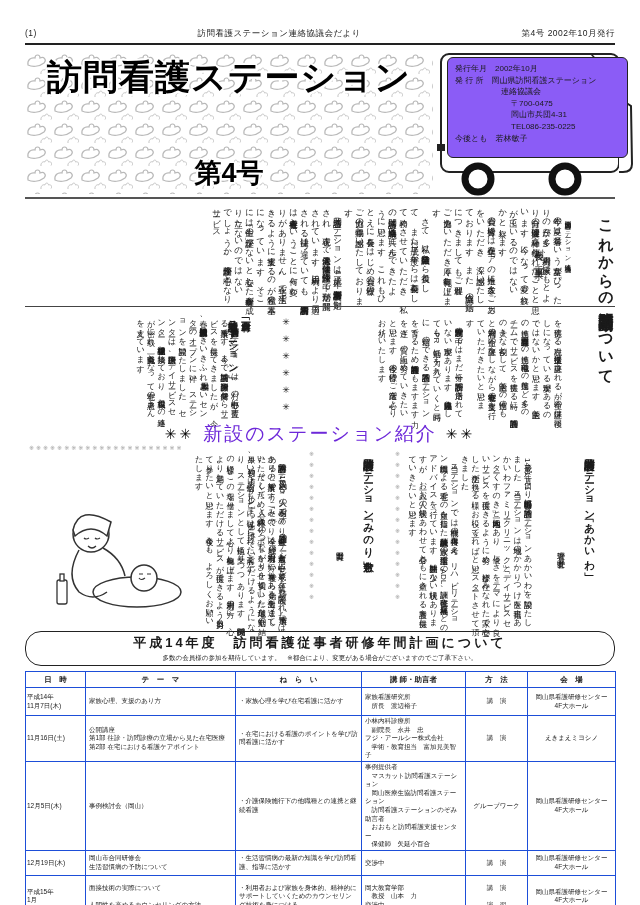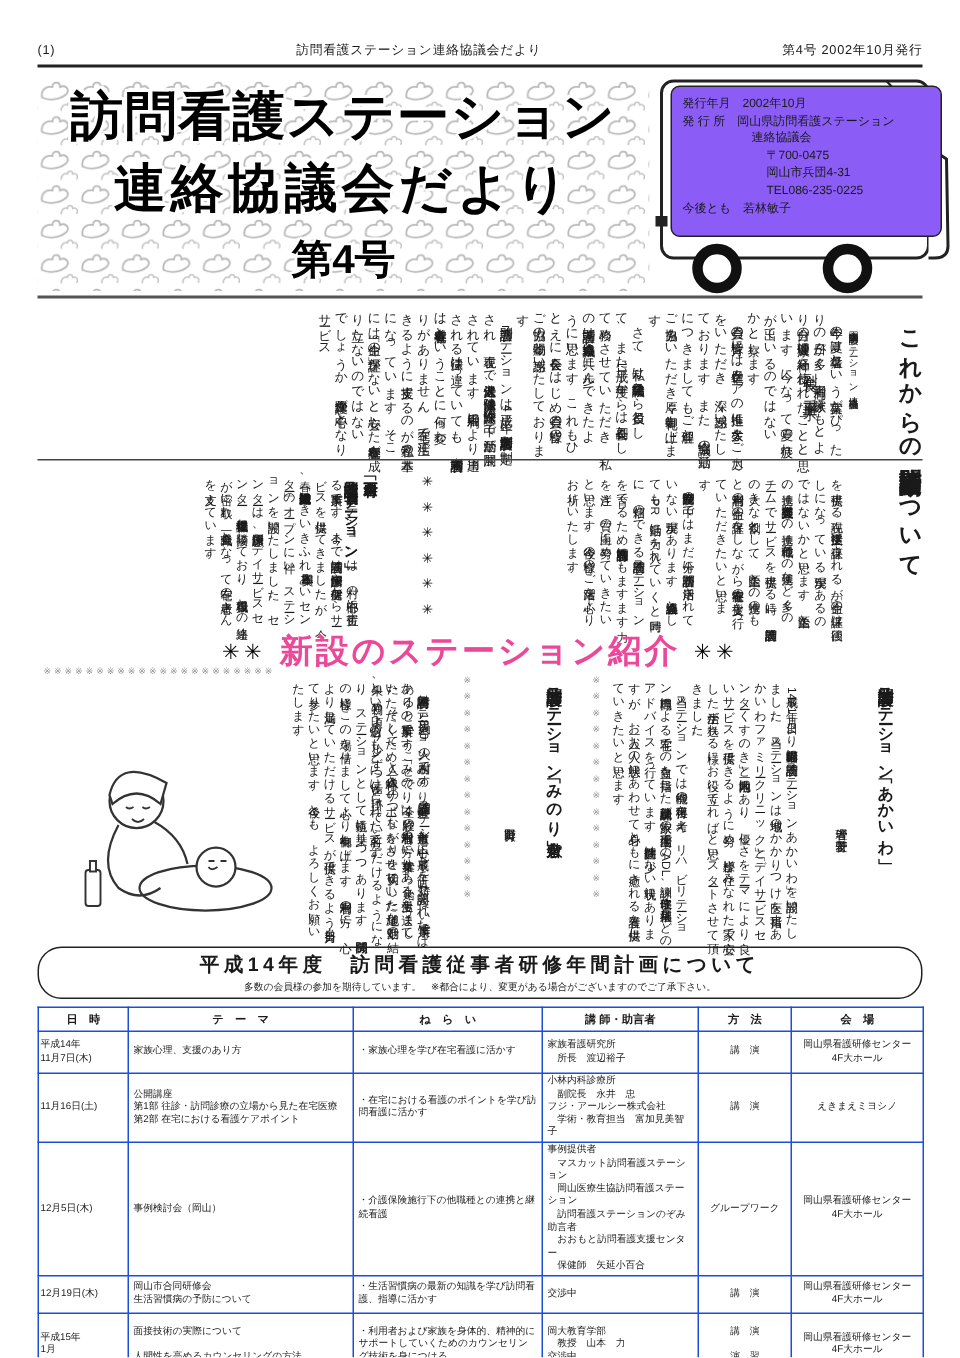--- a/index.html
+++ b/index.html
@@ -38,21 +38,21 @@
   .a1-bodyB{position:absolute;top:111px;right:52px;width:266px;height:104px;font-size:8px;line-height:11px;}
   .flowercol{position:absolute;top:114px;right:324px;height:100px;font-size:9px;letter-spacing:7px;color:#111;}
   .a2-head{position:absolute;top:111px;right:344px;height:104px;}
   .a2-head .hl{display:block;font-size:9.5px;font-weight:bold;line-height:13px;}
   .a2-head .nm{display:block;font-size:8px;padding-top:62px;}
   .a2-bodyU{position:absolute;top:111px;left:0;width:214px;height:104px;font-size:8px;line-height:10.5px;}
 
   
   .banner{position:absolute;left:25px;right:25px;top:420px;height:28px;display:flex;align-items:center;justify-content:center;gap:9px;}
   .banner .stars{font-size:14px;letter-spacing:3px;color:#000;}
-  .banner .btitle{font-size:22px;font-weight:bold;letter-spacing:2px;color:#ec4899;}
+  .banner .btitle{font-size:19px;font-weight:normal;letter-spacing:2px;color:#6d28d9;}
 
   
   .stations{position:absolute;left:25px;top:450px;width:590px;height:178px;}
   .stationblock{position:absolute;top:0;height:178px;}
   .akaiwa{right:0;width:192px;}
   .minori{right:196px;width:124px;}
   .nishi{left:0;width:262px;}
   .stationblock .hl3{display:block;font-size:10.5px;font-weight:bold;letter-spacing:.5px;}
   .stationblock .nm3{display:block;font-size:8px;padding-top:96px;}
   .stationblock .bd3{display:block;font-size:8px;line-height:10.5px;padding-right:4px;}
@@ -88,21 +88,20 @@
     <svg width="408" height="142">
       <defs>
         <pattern id="birds" width="27" height="23" patternUnits="userSpaceOnUse">
           <path d="M3 13 C2 8 6 5 10 6 C10 2 15 2 15 6 C19 4 22 8 19 11 C14 15 7 15 3 13 Z" fill="none" stroke="#b9b9b9" stroke-width="1.2"></path>
           <path d="M16 22 C15.5 19 18 17 20 18 C20 15.5 23.5 15.5 23.5 18 C26 17 27.5 19.5 26 21.5" fill="none" stroke="#c4c4c4" stroke-width="1"></path>
         </pattern>
       </defs>
       <rect x="0" y="0" width="408" height="142" fill="url(#birds)"></rect>
     </svg>
     <div class="bigtitle t1">訪問看護ステーション</div>
-    <div class="bigtitle t2">連絡協議会だより</div>
     <div class="bigtitle tno">第4号</div>
   </div>
 
   <svg class="truck" viewBox="0 0 205 152">
     <rect x="8" y="8" width="178" height="118" rx="8" fill="#fff" stroke="#222" stroke-width="2"></rect>
     <path d="M158 8 L186 38" stroke="#222" stroke-width="1.5" fill="none"></path>
     <path d="M186 52 L198 60 L199 118 Q199 126 190 126 L186 126" fill="#fff" stroke="#222" stroke-width="2"></path>
     <rect x="168" y="92" width="13" height="11" rx="2" fill="#fff" stroke="#222" stroke-width="1.5"></rect>
     <rect x="4" y="98" width="8" height="7" fill="#222"></rect>
     <rect x="28" y="104" width="15" height="4" rx="2" fill="#222"></rect>

